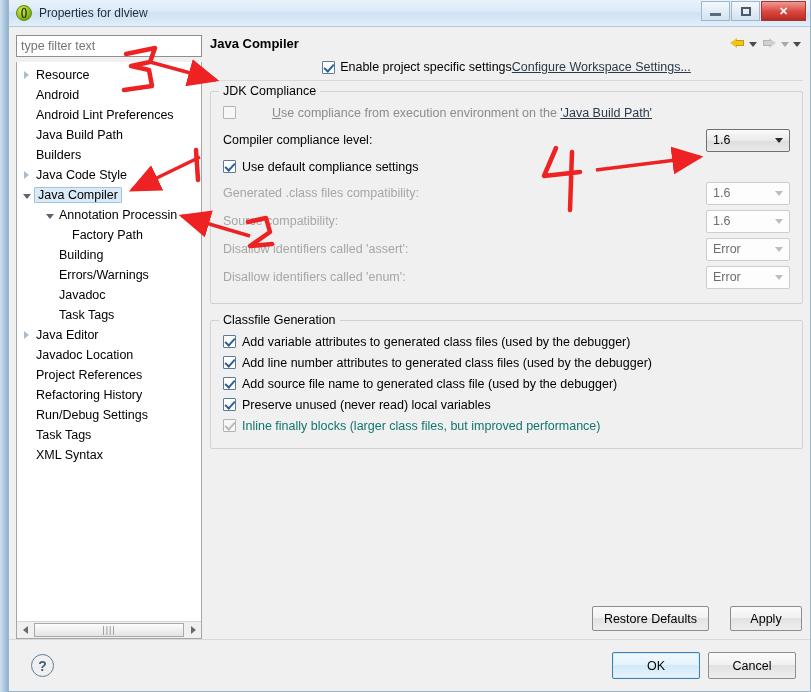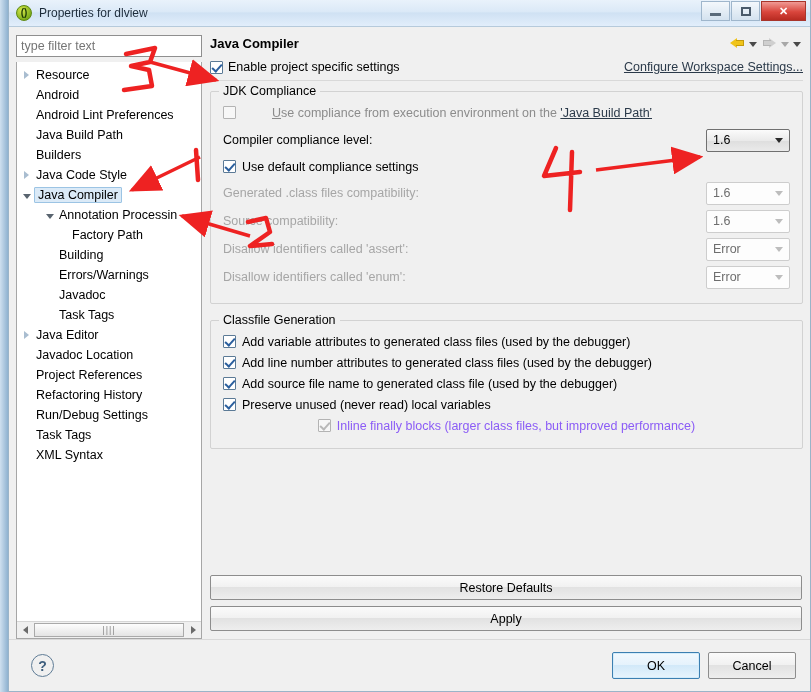--- a/index.html
+++ b/index.html
@@ -141,21 +141,21 @@
   .nav-arrow.fwd::after {
     content: ""; position: absolute; left: 2px; top: 5px; width: 7px; height: 4px;
     background: #cfcfcf; border: 1px solid #b5b5b5; border-right: none;
   }
   .chev {
     width: 0; height: 0; border-left: 4px solid transparent; border-right: 4px solid transparent;
     border-top: 5px solid #4a4a4a; margin-top: 4px;
   }
   .chev.dim { border-top-color: #a8a8a8; }
   #enable-row {
-    margin-top: 9px; display: flex; align-items: center; justify-content: space-between;
+    margin-top: 9px; display: flex; align-items: center; justify-content: center;
     padding-bottom: 6px; border-bottom: 1px solid #d9d9d9;
   }
   .cbrow { display: flex; align-items: center; gap: 5px; font-size: 12.5px; color: #000; }
   .cb {
     width: 13px; height: 13px; flex: 0 0 13px;
     border: 1px solid #5b7a96; background: #fff;
     position: relative; border-radius: 1px;
   }
   .cb.checked::after {
     content: ""; position: absolute; left: 3px; top: 0px;
@@ -189,25 +189,25 @@
     padding: 0 6px 0 6px; font-size: 12.5px; color: #000;
   }
   .combo .cchev { width:0;height:0;border-left:4px solid transparent;border-right:4px solid transparent;border-top:5px solid #2a2a2a; }
   .combo.dis {
     border-color: #cdcdcd; background: #fdfdfd; color: #6e6e6e;
   }
   .combo.dis .cchev { border-top-color: #bdbdbd; }
   .mn { text-decoration: underline; }
   .lbl-dim { color: #8c8c8c; }
   .cb-line { height: 21px; display: flex; align-items: center; gap: 6px; font-size: 12.5px; }
-  .cb-line.dis { color: #8b5cf6; justify-content: center; }
+  .cb-line.dis { color: #0f766e; }
 
   
   #page-filler { flex: 1 1 auto; }
-  #page-buttons { display: flex; justify-content: flex-end; gap: 6px; padding: 6px 1px 8px 0; flex-direction: column; }
+  #page-buttons { display: flex; justify-content: flex-end; gap: 21px; padding: 6px 1px 8px 0; }
   .btn {
     min-width: 72px; height: 25px; padding: 0 11px;
     border: 1px solid #8d8d8d; border-radius: 2px;
     background: linear-gradient(180deg,#fbfbfb,#f1f1f1 48%,#e2e2e2 50%,#eeeeee);
     font-size: 12.5px; color: #000;
     display: flex; align-items: center; justify-content: center;
     cursor: default;
   }
   .btn.primary {
     border: 1px solid #3c7fb1; box-shadow: inset 0 0 0 1px #d3ecfb;

